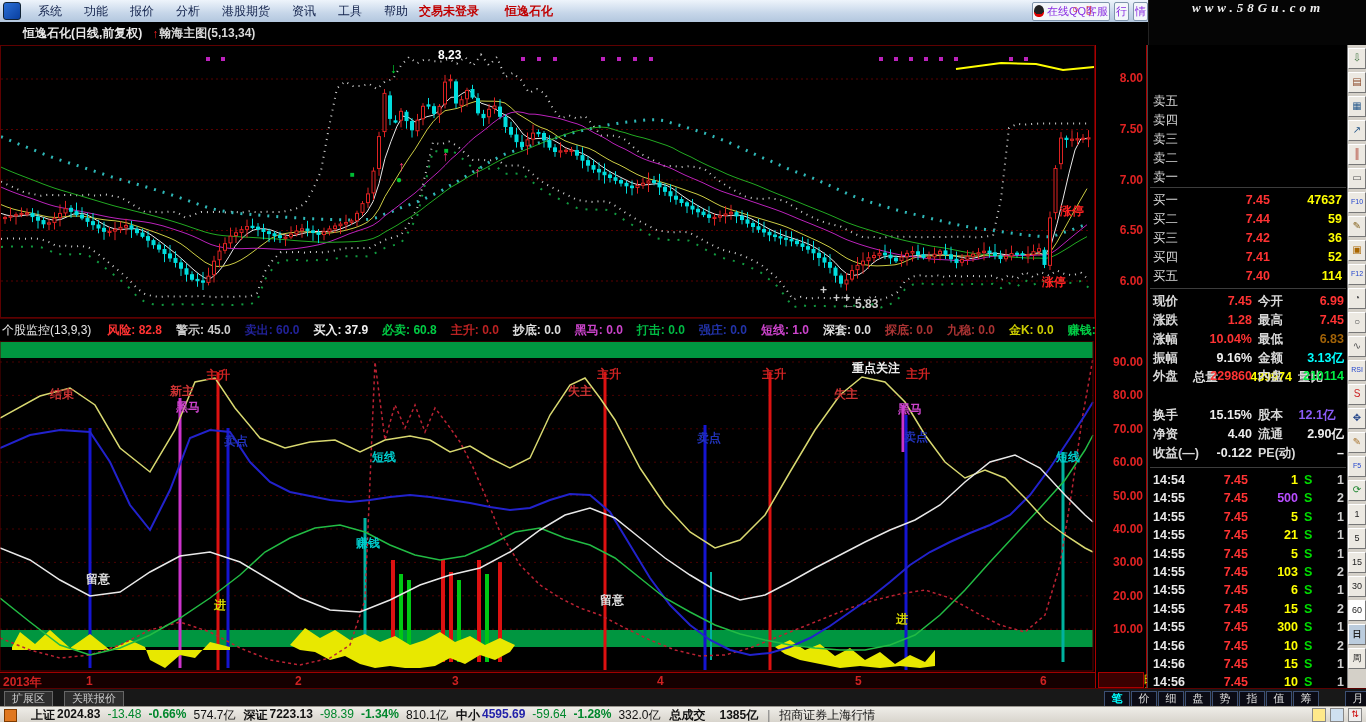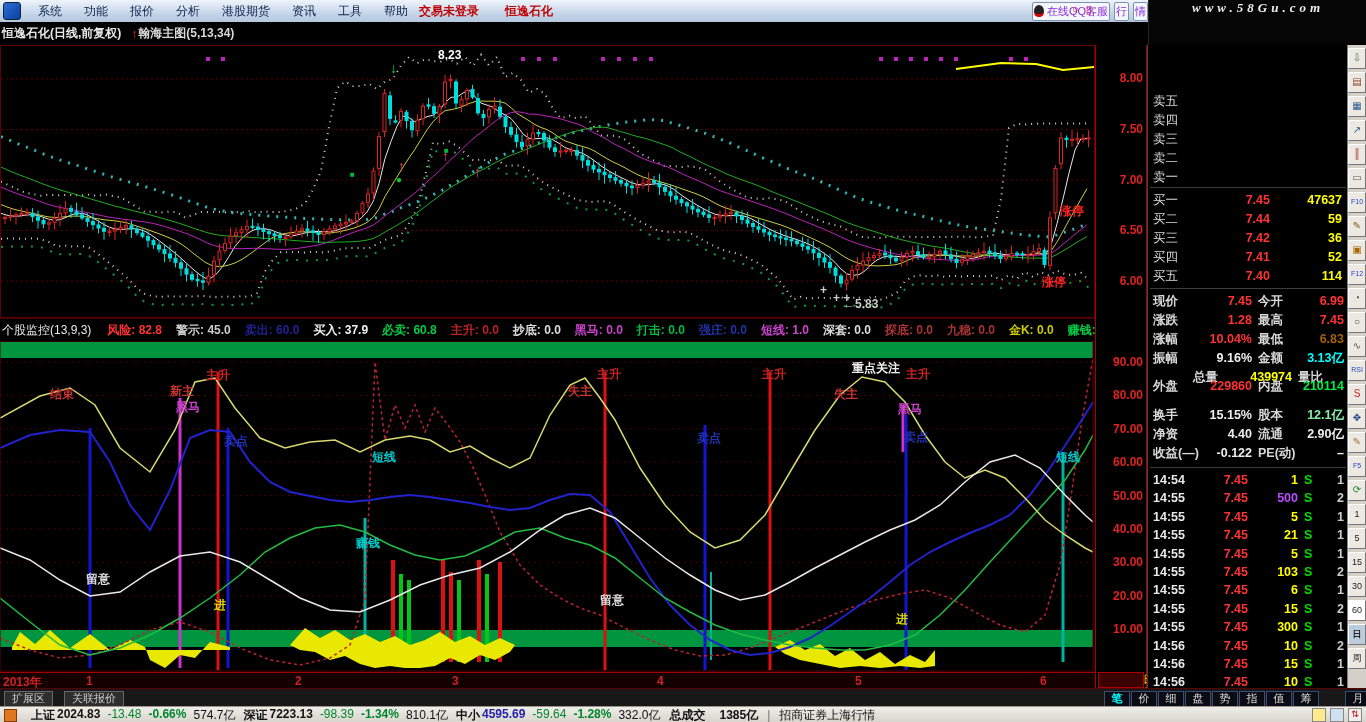--- a/index.html
+++ b/index.html
@@ -16,21 +16,21 @@
   #login-status{color:#c00000;font-weight:700;}
   #menu-stock{color:#c00000;margin-left:26px;font-weight:700;}
   .mini-btn{margin-left:4px;height:17px;line-height:16px;padding:0 1px;background:#f3f6fa;
     border:1px solid #7e93ab;border-radius:2px;color:#333;font-size:11px;}
   #qq-btn{margin-left:auto;display:flex;align-items:center;}
   #qq-ico{width:10px;height:12px;background:radial-gradient(circle at 50% 35%,#222 55%,#d00 56%);
     border-radius:50% 50% 40% 40%;margin-right:3px;}
   #qq-btn .mini-btn{color:#8a2be2;}
   
   #hdr2{left:0;top:22px;width:1148px;height:23px;background:#000;display:flex;align-items:center;
-    color:#ddd;white-space:nowrap;overflow:hidden;}
+    color:#ddd;white-space:nowrap;overflow:hidden;padding-left:21px;}
   #hdr2 .hitem{margin-right:13px;font-weight:700;}
   #hdr-title{color:#e8e8e8;margin:0 10px 0 2px;font-weight:700;}
   #hdr-arrow{color:#f22;font-weight:900;margin-right:1px;}
   #hdr-ind{color:#d8d8d8;margin-right:12px;font-weight:700;}
   #corner-icons{position:absolute;left:1072px;top:3px;color:#d22;font-size:11px;letter-spacing:2px;}
   
   #banner{left:1148px;top:0;width:218px;height:45px;background:#050505;color:#fff;
     border-left:1px solid #222;text-align:center;}
   #banner .l1{font:italic 700 17px "Liberation Serif","DejaVu Serif",serif;margin-top:2px;}
   #banner .l1 .y{color:#ffe400;}
@@ -758,31 +758,31 @@
       <div class="v1c" style="color: rgb(238, 238, 238);">9.16%</div>
       <div class="l2c">金额</div>
       <div class="v2c" style="color: rgb(0, 255, 255);">3.13亿</div>
     </div>
     <div class="qrow drow" style="top: 323px; margin-left: 40px;">
       <div class="l1c">总量</div>
       <div class="v1c" style="color: rgb(255, 255, 0);">439974</div>
       <div class="l2c">量比</div>
       <div class="v2c" style="color: rgb(255, 51, 51);">6.67</div>
     </div>
-    <div class="qrow drow" style="top: 332px;">
+    <div class="qrow drow" style="top: 322px;">
       <div class="l1c">外盘</div>
       <div class="v1c" style="color: rgb(255, 51, 51);">229860</div>
       <div class="l2c">内盘</div>
       <div class="v2c" style="color: rgb(0, 238, 68);">210114</div>
     </div>
     <div class="qrow drow" style="top: 361px;">
       <div class="l1c">换手</div>
       <div class="v1c" style="color: rgb(238, 238, 238);">15.15%</div>
       <div class="l2c">股本</div>
-      <div class="v2c" style="color: #86efac;">12.1亿</div>
+      <div class="v2c" style="color: #8b5cf6; text-align: center;">12.1亿</div>
     </div>
     <div class="qrow drow" style="top: 380px;">
       <div class="l1c">净资</div>
       <div class="v1c" style="color: rgb(238, 238, 238);">4.40</div>
       <div class="l2c">流通</div>
       <div class="v2c" style="color: rgb(238, 238, 238);">2.90亿</div>
     </div>
     <div class="qrow drow" style="top: 399px;">
       <div class="l1c">收益(—)</div>
       <div class="v1c" style="color: rgb(238, 238, 238);">-0.122</div>

